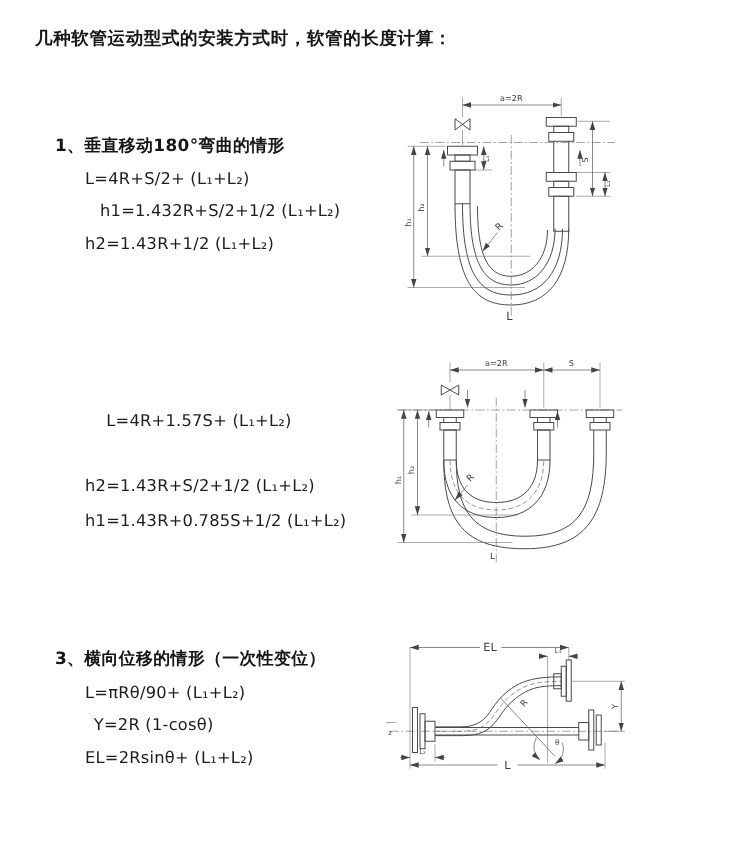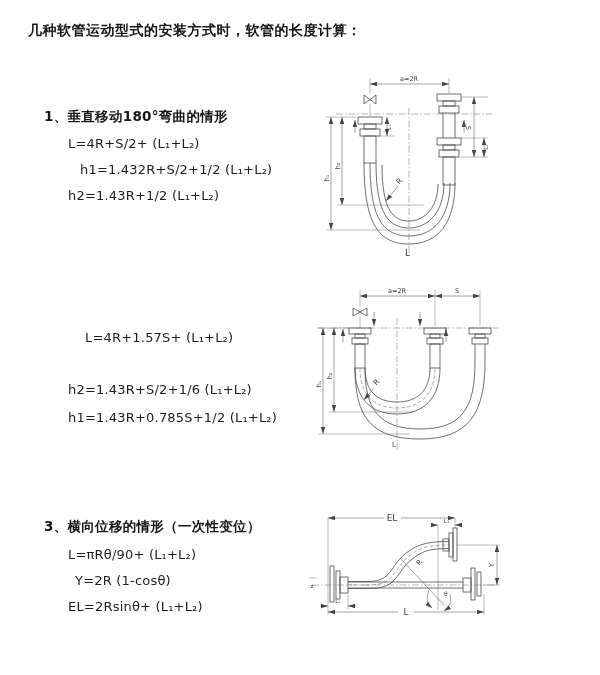--- a/index.html
+++ b/index.html
@@ -23,21 +23,21 @@
 
   <div class="title">几种软管运动型式的安装方式时，软管的长度计算：</div>
 
   <div class="sec-heading" style="left:44px;top:108px;">1、垂直移动180°弯曲的情形</div>
   <div class="formula" style="left:68px;top:136px;">L=4R+S/2+ (L₁+L₂)</div>
   <div class="formula" style="left:68px;top:162px;margin-left:12px;">h1=1.432R+S/2+1/2 (L₁+L₂)</div>
   <div class="formula" style="left:68px;top:188px;">h2=1.43R+1/2 (L₁+L₂)</div>
 
   <div class="formula" style="left:68px;top:330px;margin-left:17px;">L=4R+1.57S+ (L₁+L₂)</div>
   <div class="formula" style="left:68px;top:372px;margin-top:38px;">h1=1.43R+0.785S+1/2 (L₁+L₂)</div>
-  <div class="formula" style="left:68px;top:382px;">h2=1.43R+S/2+1/6 (L₁+L₂)</div>
+  <div class="formula" style="left:68px;top:382px;">h2=1.43R+S/2+1/2 (L₁+L₂)</div>
 
   <div class="sec-heading" style="left:44px;top:518px;">3、横向位移的情形（一次性变位）</div>
   <div class="formula" style="left:68px;top:547px;">L=πRθ/90+ (L₁+L₂)</div>
   <div class="formula" style="left:75px;top:573px;">Y=2R (1-cosθ)</div>
   <div class="formula" style="left:68px;top:599px;">EL=2Rsinθ+ (L₁+L₂)</div>
 
   <svg style="left:312px;top:70px;" width="288" height="195" viewBox="0 0 288 195">
     <defs>
       <marker id="arA" markerWidth="8" markerHeight="6" refX="7" refY="2.5" orient="auto-start-reverse" markerUnits="userSpaceOnUse">
         <path d="M0,0.3 L7,2.5 L0,4.7 Z" fill="#444"></path>

